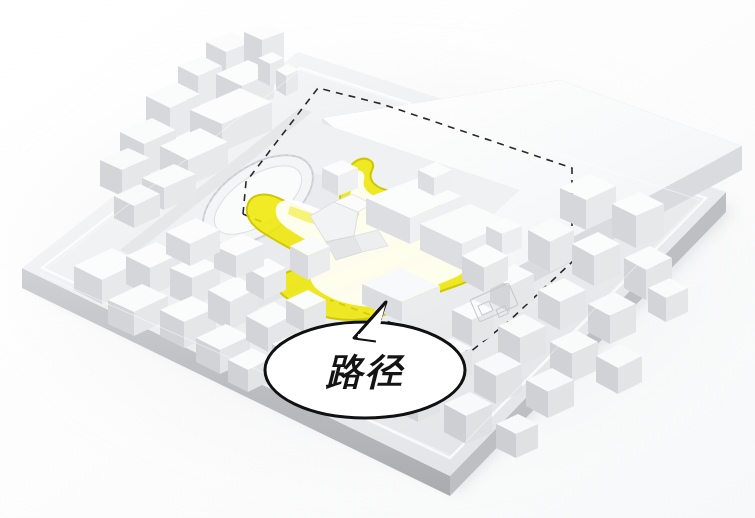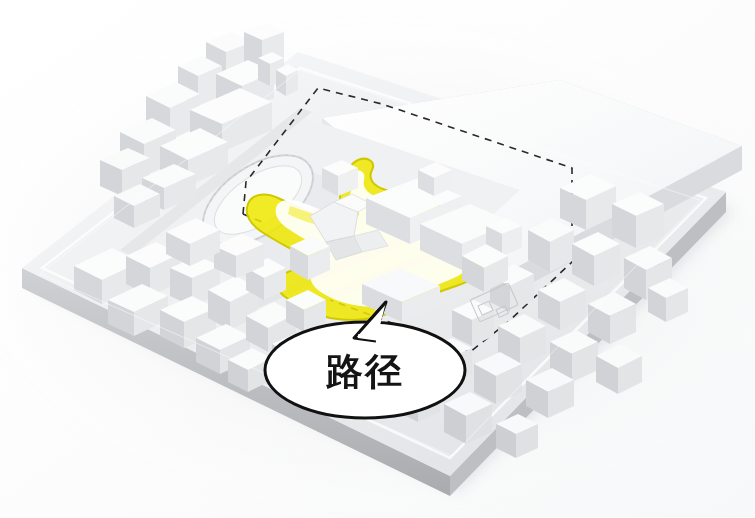--- a/index.html
+++ b/index.html
@@ -1,19 +1,20 @@
 <!DOCTYPE html>
 <html><head>
 <meta charset="utf-8">
 <style>
   html,body{margin:0;padding:0;background:#ffffff;}
   body{font-family:"DejaVu Sans","Liberation Sans",sans-serif;}
   #stage{
     position:relative;width:755px;height:518px;overflow:hidden;
     background:#ffffff;
+    font-style:italic;
   }
   #stage svg{display:block;width:755px;height:518px;}
   .callout-text{
     font-family:"DejaVu Sans","Liberation Sans",sans-serif;
     font-weight:bold;
     font-size:37px;
     fill:#141414;
     letter-spacing:2px;
   }
 </style>

